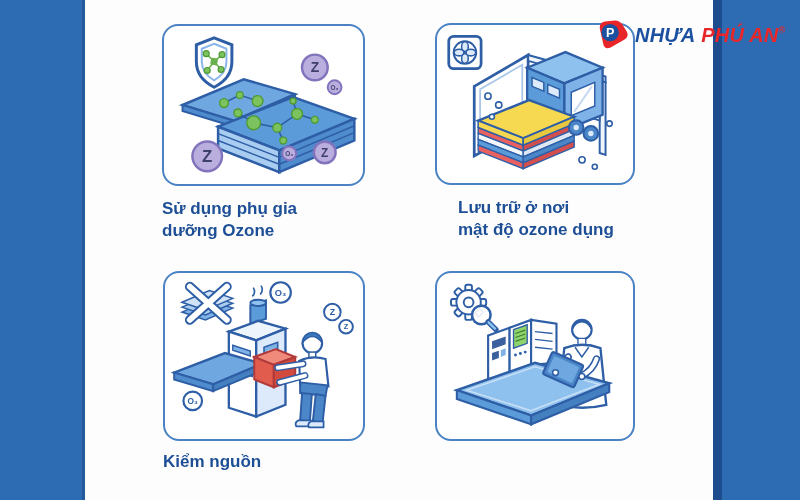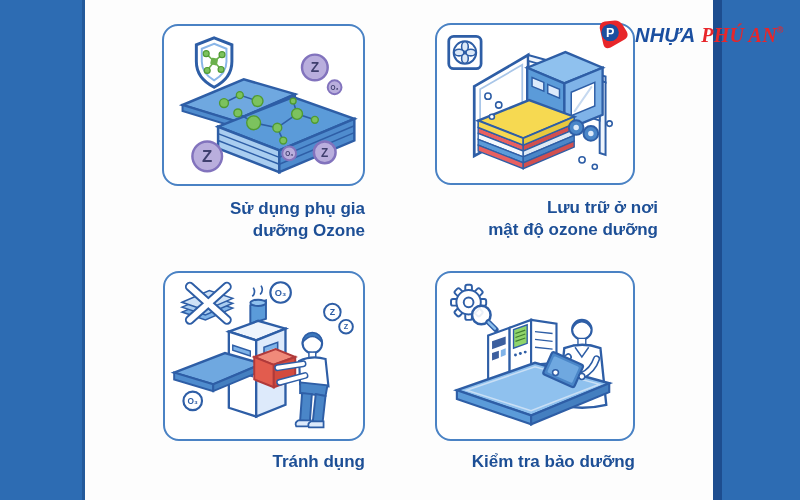--- a/index.html
+++ b/index.html
@@ -11,33 +11,33 @@
     position:relative;width:800px;height:500px;background:#fdfdfd;overflow:hidden;
     font-family:"Liberation Sans","DejaVu Sans",sans-serif;
   }
   .bar{position:absolute;top:0;bottom:0;background:var(--sidebar-blue,#2d6cb3);z-index:1;box-sizing:border-box;}
   .bar-left{left:0;width:85px;border-right:3px solid #245a9b;}
   .bar-right{left:713px;width:87px;border-left:9px solid var(--sidebar-edge,#1d4d8f);}
   .logo{position:absolute;left:597px;top:20px;display:flex;align-items:center;z-index:3;}
   .logo-mark{width:33px;height:31px;margin-right:5px;flex:none;}
   .logo-text{font-style:italic;font-weight:bold;font-size:20px;white-space:nowrap;letter-spacing:0.2px;}
   .brand-first{color:var(--brand-blue,#1b4fa0);}
-  .brand-second{color:var(--brand-red,#e8262a);margin-left:6px;font-family:Liberation Serif, serif;}
+  .brand-second{color:var(--brand-red,#e8262a);margin-left:6px;}
   .registered{color:var(--brand-red,#e8262a);font-size:9px;position:relative;top:-9px;font-style:normal;font-weight:bold;}
   .card{
     position:absolute;background:#ffffff;border:2.5px solid var(--panel-border,#4a82c4);
     border-radius:16px;box-sizing:border-box;overflow:hidden;z-index:2;
   }
   .card svg{display:block;width:100%;height:100%;}
   #card1{left:162px;top:24px;width:203px;height:162px;}
   #card2{left:435px;top:23px;width:200px;height:162px;}
   #card3{left:163px;top:271px;width:202px;height:170px;}
   #card4{left:435px;top:271px;width:200px;height:170px;}
   .caption{
-    position:absolute;text-align:right;color:var(--caption-text,#1d4f96);
+    position:absolute;text-align:left;color:var(--caption-text,#1d4f96);
     font-weight:bold;font-size:17px;line-height:1.28;z-index:2;
   }
   #cap1{left:162px;top:198px;width:203px;}
   #cap2{left:458px;top:197px;width:200px;}
   #cap3{left:163px;top:451px;width:202px;}
   #cap4{left:435px;top:451px;width:200px;}
   svg text{font-family:"Liberation Sans","DejaVu Sans",sans-serif;font-weight:bold;}
 </style>
 </head>
 <body>
@@ -328,22 +328,21 @@
       </g>
     </svg>
   </div>
 
   <div class="caption" id="cap1">
     <div>Sử dụng phụ gia</div>
     <div>dưỡng Ozone</div>
   </div>
   <div class="caption" id="cap2">
     <div>Lưu trữ ở nơi</div>
-    <div>mật độ ozone dưỡng</div>
+    <div>mật độ ozone dụng</div>
   </div>
   <div class="caption" id="cap3">
-    <div>Tránh dụng</div>
+    <div>Kiểm nguồn</div>
   </div>
   <div class="caption" id="cap4">
-    <div>Kiểm tra bảo dưỡng</div>
   </div>
 
 </div>
 
 </body></html>

